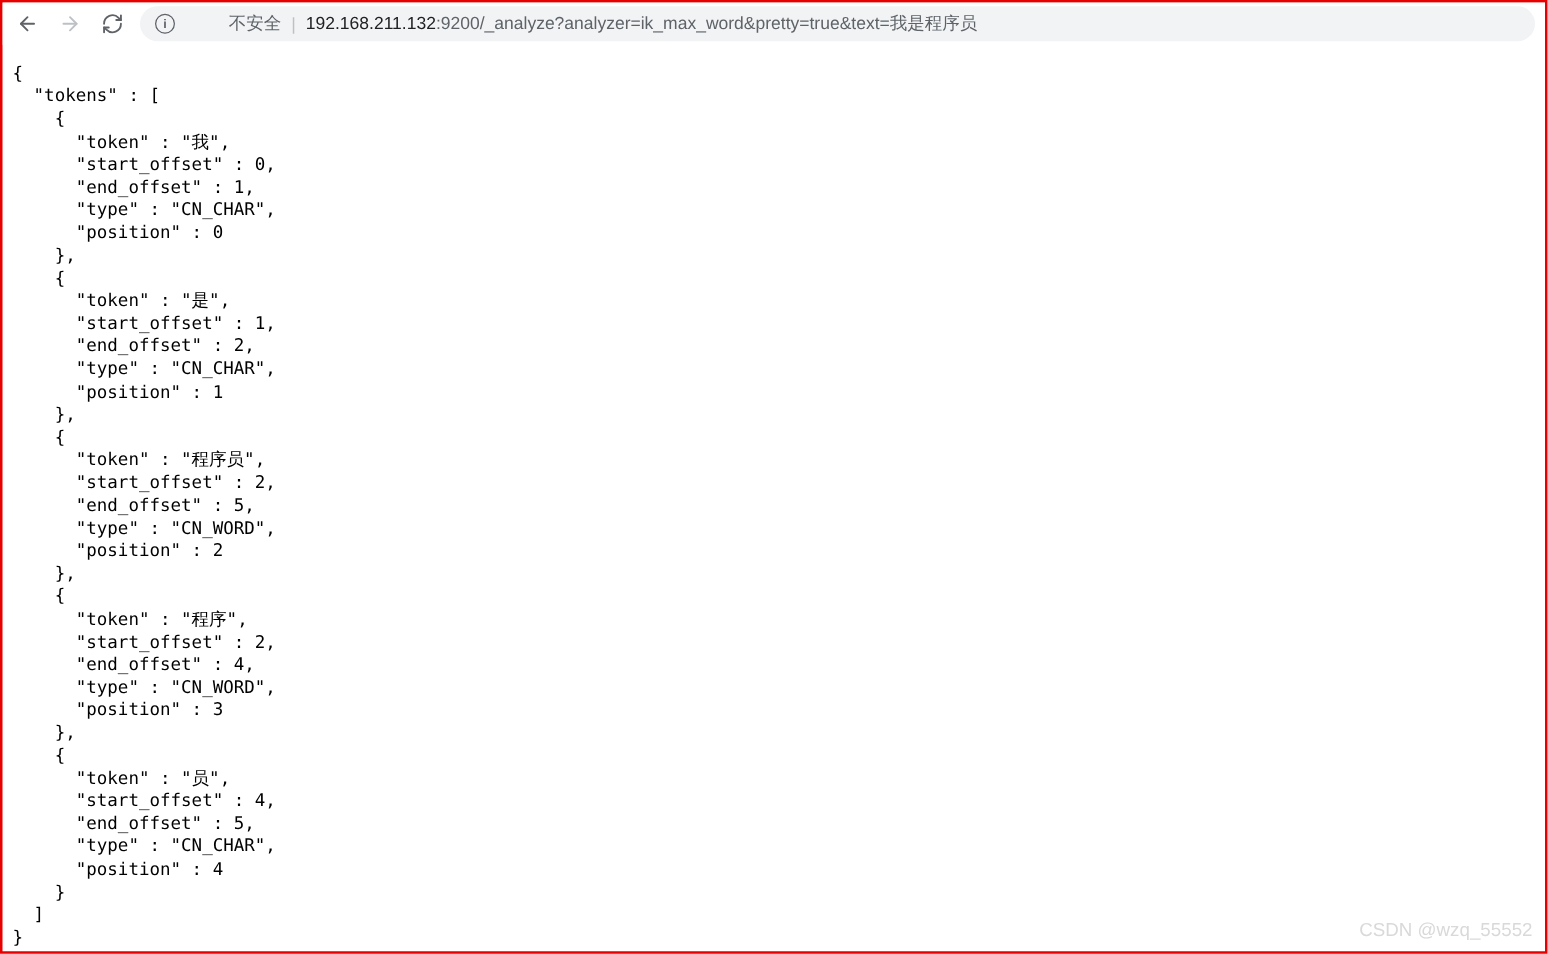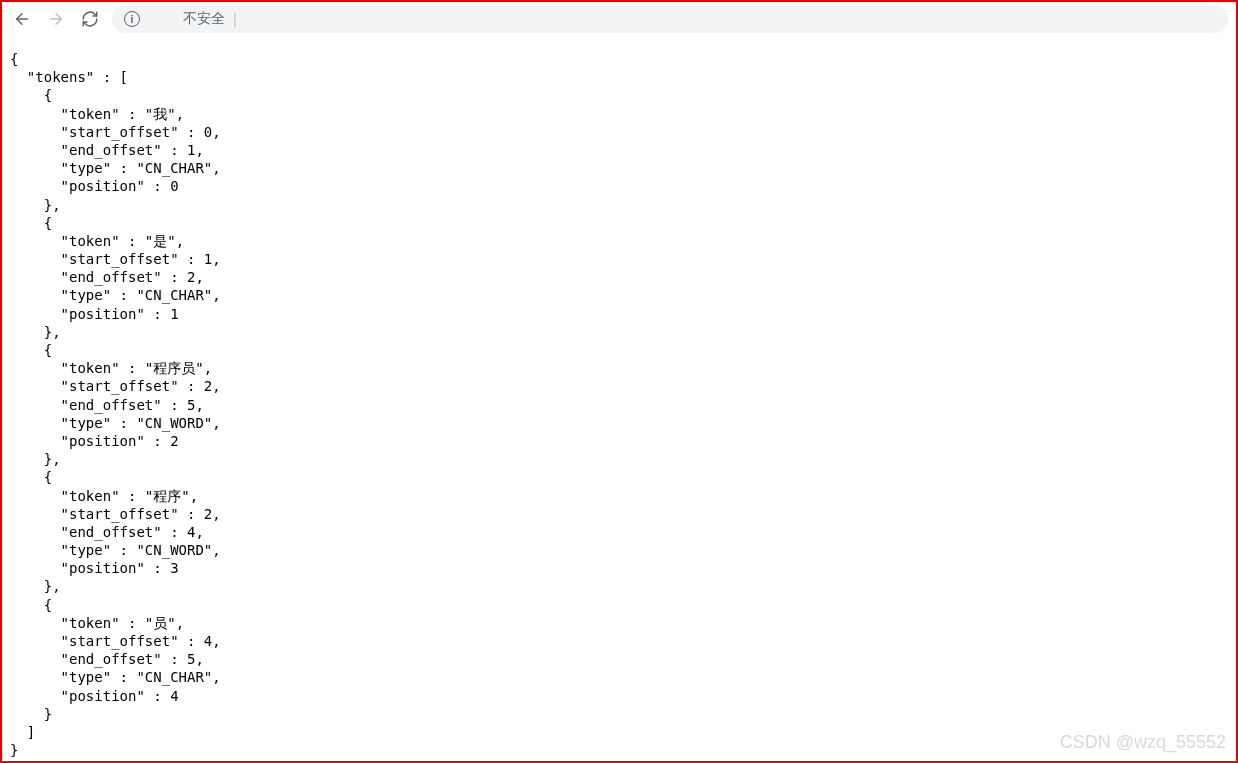--- a/index.html
+++ b/index.html
@@ -63,21 +63,21 @@
       font-size: 14px;
       line-height: 1.3;
       color: #000;
       white-space: pre;
     }
     .watermark {
       position: absolute;
       right: 10px;
       bottom: 8px;
       color: #d9d9d9;
-      font-size: 18px;
+      font-size: 15px;
       font-family: Arial, sans-serif;
       margin-left: 16px;
     }
   </style>
 </head>
 <body>
 
 <div class="toolbar">
   <div class="nav-btn">
     <svg viewBox="0 0 24 24" fill="none" stroke="currentColor" stroke-width="2" stroke-linecap="round" stroke-linejoin="round">
@@ -96,20 +96,25 @@
         <path d="M3 12a9 9 0 0 1 15.5-6.3L21 8"></path>
         <path d="M21 3v5h-5"></path>
         <path d="M21 12a9 9 0 0 1-15.5 6.3L3 16"></path>
         <path d="M3 21v-5h5"></path>
       </svg>
   </div>
   <div class="addr-bar">
     <span class="info-icon">i</span>
     <span class="insecure">不安全</span>
     <span class="divider">|</span>
+    <span class="url-wrap">
+      <span class="url-host">192.168.211.132</span>
+        <span class="url-path">:9200</span>
+        <span class="url-path">/_analyze?analyzer=ik_max_word&amp;pretty=true&amp;text=我是程序员</span>
+    </span>
   </div>
 </div>
 
 <pre class="content" id="json-body">{
   "tokens" : [
     {
       "token" : "我",
       "start_offset" : 0,
       "end_offset" : 1,
       "type" : "CN_CHAR",

